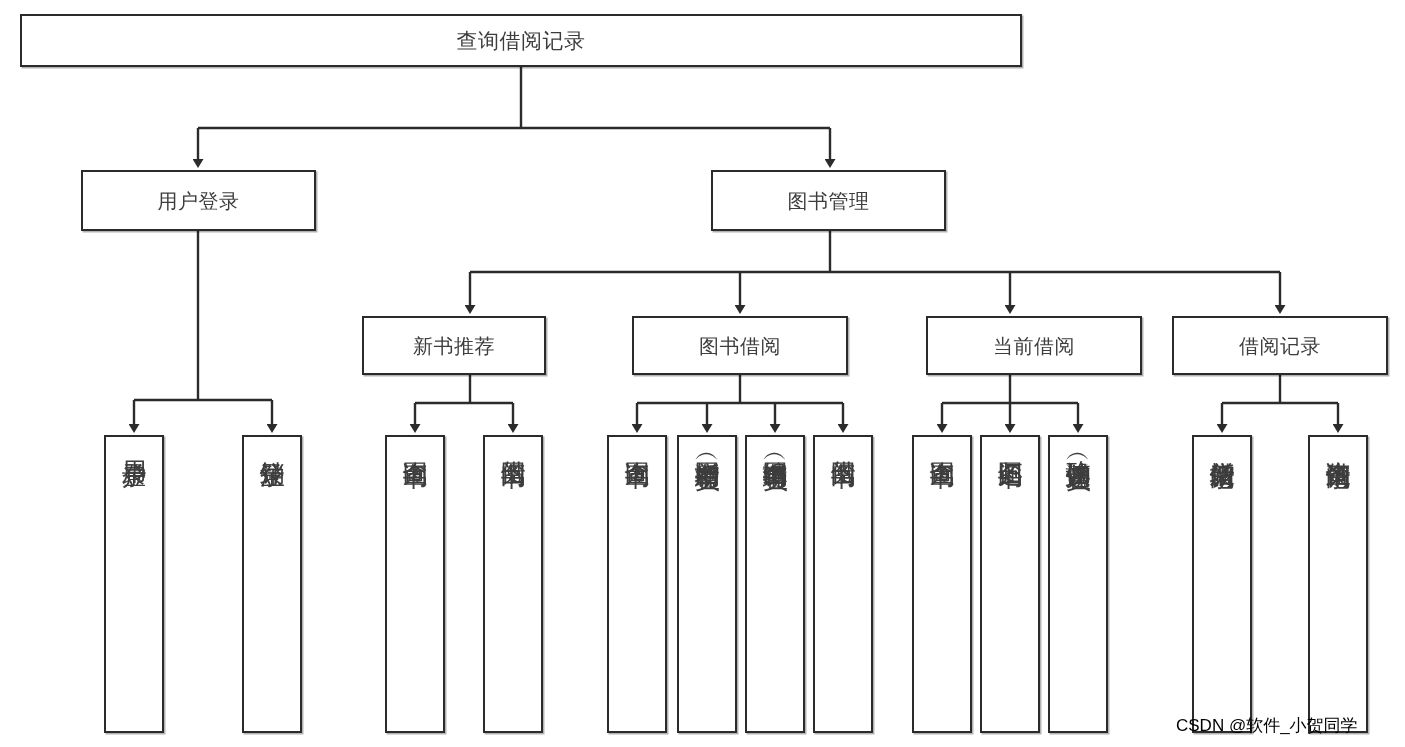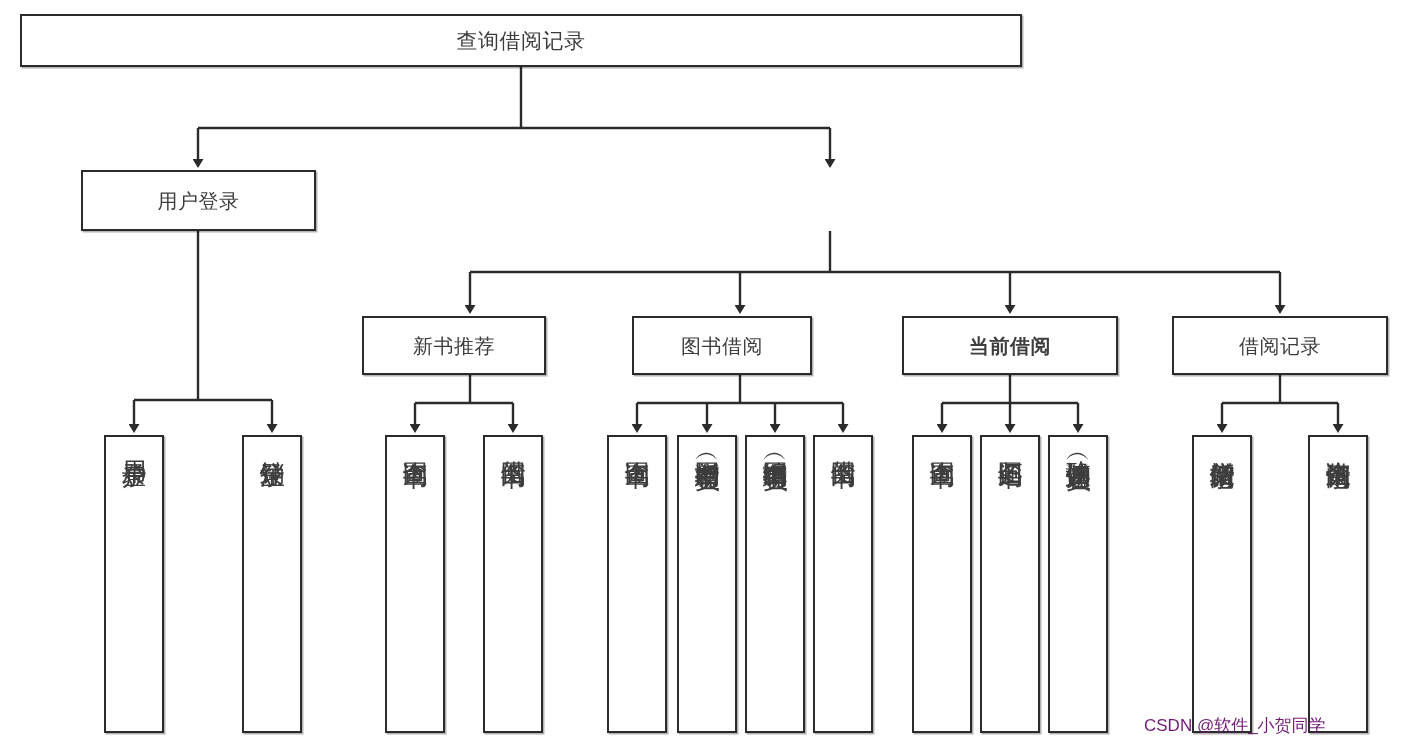--- a/index.html
+++ b/index.html
@@ -59,24 +59,24 @@
     writing-mode: vertical-rl;
     text-orientation: upright;
     font-size: 25px;
     line-height: 1.02;
     letter-spacing: 1px;
     max-height: 290px;
   }
   .node.v.tall .lbl { max-height: 288px; }
   .watermark {
     position: absolute;
-    left: 1144px;
+    left: 1176px;
     top: 714px;
     font-size: 17px;
-    color: #701a75;
+    color: #000000;
     white-space: nowrap;
     z-index: 3;
     font-family: "Liberation Sans", "DejaVu Sans", sans-serif;
   }
 </style>
 </head>
 <body>
 
 <div id="canvas">
 
@@ -131,28 +131,31 @@
     </g>
   </svg>
 
   <div class="node h root" style="left:20px; top:14px; width:1002px; height:53px;">
     <span class="lbl">查询借阅记录</span>
   </div>
 
   <div class="node h" style="left:81px; top:170px; width:235px; height:61px;">
     <span class="lbl">用户登录</span>
   </div>
+  <div class="node h" style="left:711px; top:170px; width:235px; height:61px;">
+    <span class="lbl">图书管理</span>
+  </div>
 
   <div class="node h" style="left:362px; top:316px; width:184px; height:59px;">
     <span class="lbl">新书推荐</span>
   </div>
-  <div class="node h" style="left:632px; top:316px; width:180px; height:59px;">
+  <div class="node h" style="left:632px; top:316px; width:216px; height:59px;">
     <span class="lbl">图书借阅</span>
   </div>
-  <div class="node h" style="left:902px; top:316px; width:216px; height:59px;font-weight:bold;">
+  <div class="node h" style="left:926px; top:316px; width:216px; height:59px;">
     <span class="lbl">当前借阅</span>
   </div>
   <div class="node h" style="left:1172px; top:316px; width:216px; height:59px;">
     <span class="lbl">借阅记录</span>
   </div>
 
   <div class="node v" style="left:104px; top:435px; width:60px; height:298px;">
     <span class="lbl">用户登录</span>
   </div>
   <div class="node v" style="left:242px; top:435px; width:60px; height:298px;">

